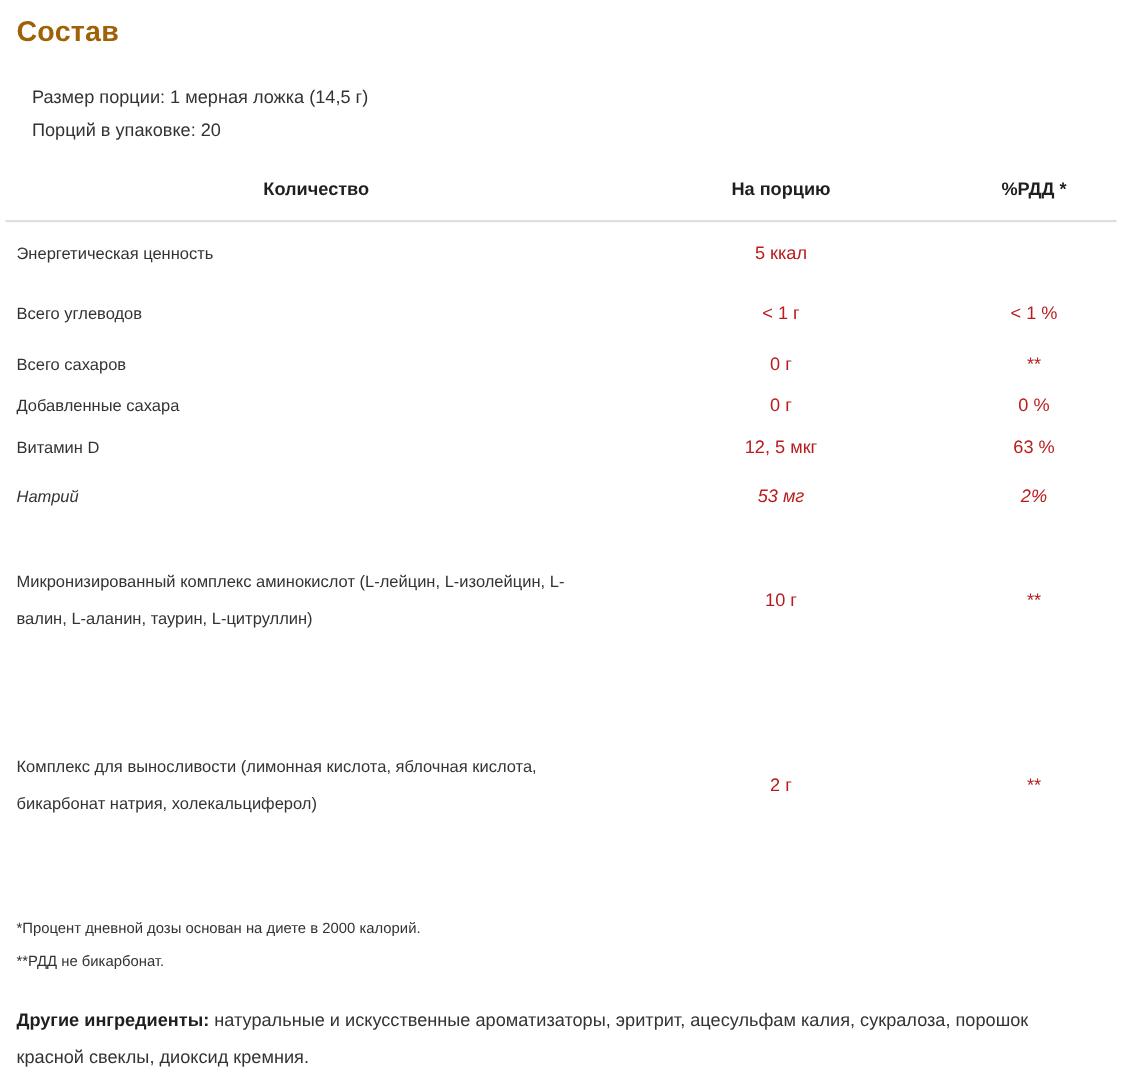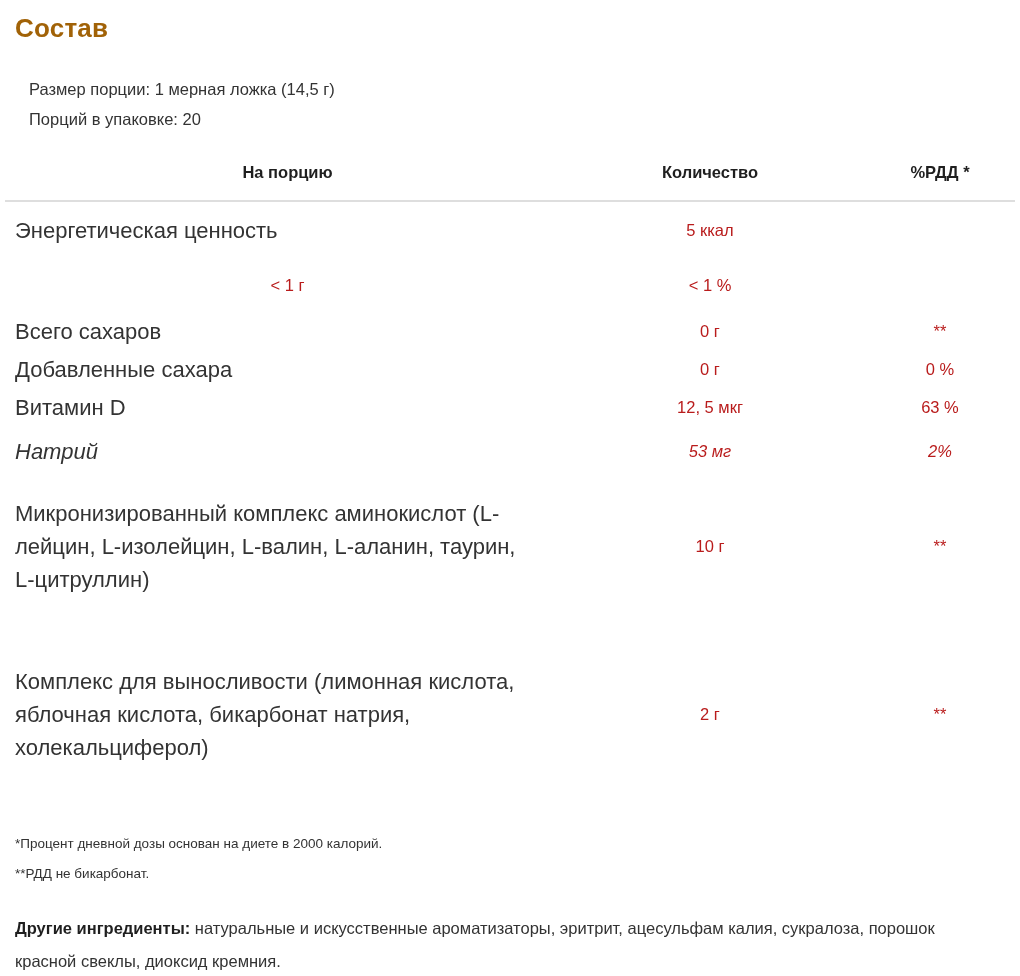--- a/index.html
+++ b/index.html
@@ -53,21 +53,21 @@
     background: #dedede;
     margin: 18px 5px 0 5px;
   }
   .facts-row {
     display: grid;
     grid-template-columns: 545px 300px 160px;
     padding-left: 15px;
     align-items: center;
   }
   .cell-name {
-    font-size: 22px;
+    font-size: 15px;
     line-height: 33px;
     color: #333333;
     padding-right: 20px;
   }
   .cell-value, .cell-dv {
     font-size: 16.5px;
     line-height: 20px;
     color: #b91c1c;
     text-align: center;
   }
@@ -107,34 +107,35 @@
   <h2 class="page-title">Состав</h2>
 
   <div class="serving-info">
     <div class="serving-line first">Размер порции: 1 мерная ложка (14,5 г)</div>
     <div class="serving-line second">Порций в упаковке: 20</div>
   </div>
 
   <div class="facts-table">
 
     <div class="facts-header">
+      <div class="h-cell">Количество</div>
       <div class="h-cell">На порцию</div>
-      <div class="h-cell">Количество</div>
       <div class="h-cell">%РДД *</div>
     </div>
 
     <div class="divider"></div>
 
     <div class="facts-row r0">
       <div class="cell-name">Энергетическая ценность</div>
       <div class="cell-value">5 ккал</div>
       <div class="cell-dv"></div>
     </div>
 
     <div class="facts-row r1">
+      <div class="cell-name">Всего углеводов</div>
       <div class="cell-value">&lt; 1 г</div>
       <div class="cell-dv">&lt; 1 %</div>
     </div>
 
     <div class="facts-row r2">
       <div class="cell-name">Всего сахаров</div>
       <div class="cell-value">0 г</div>
       <div class="cell-dv">**</div>
     </div>
 

